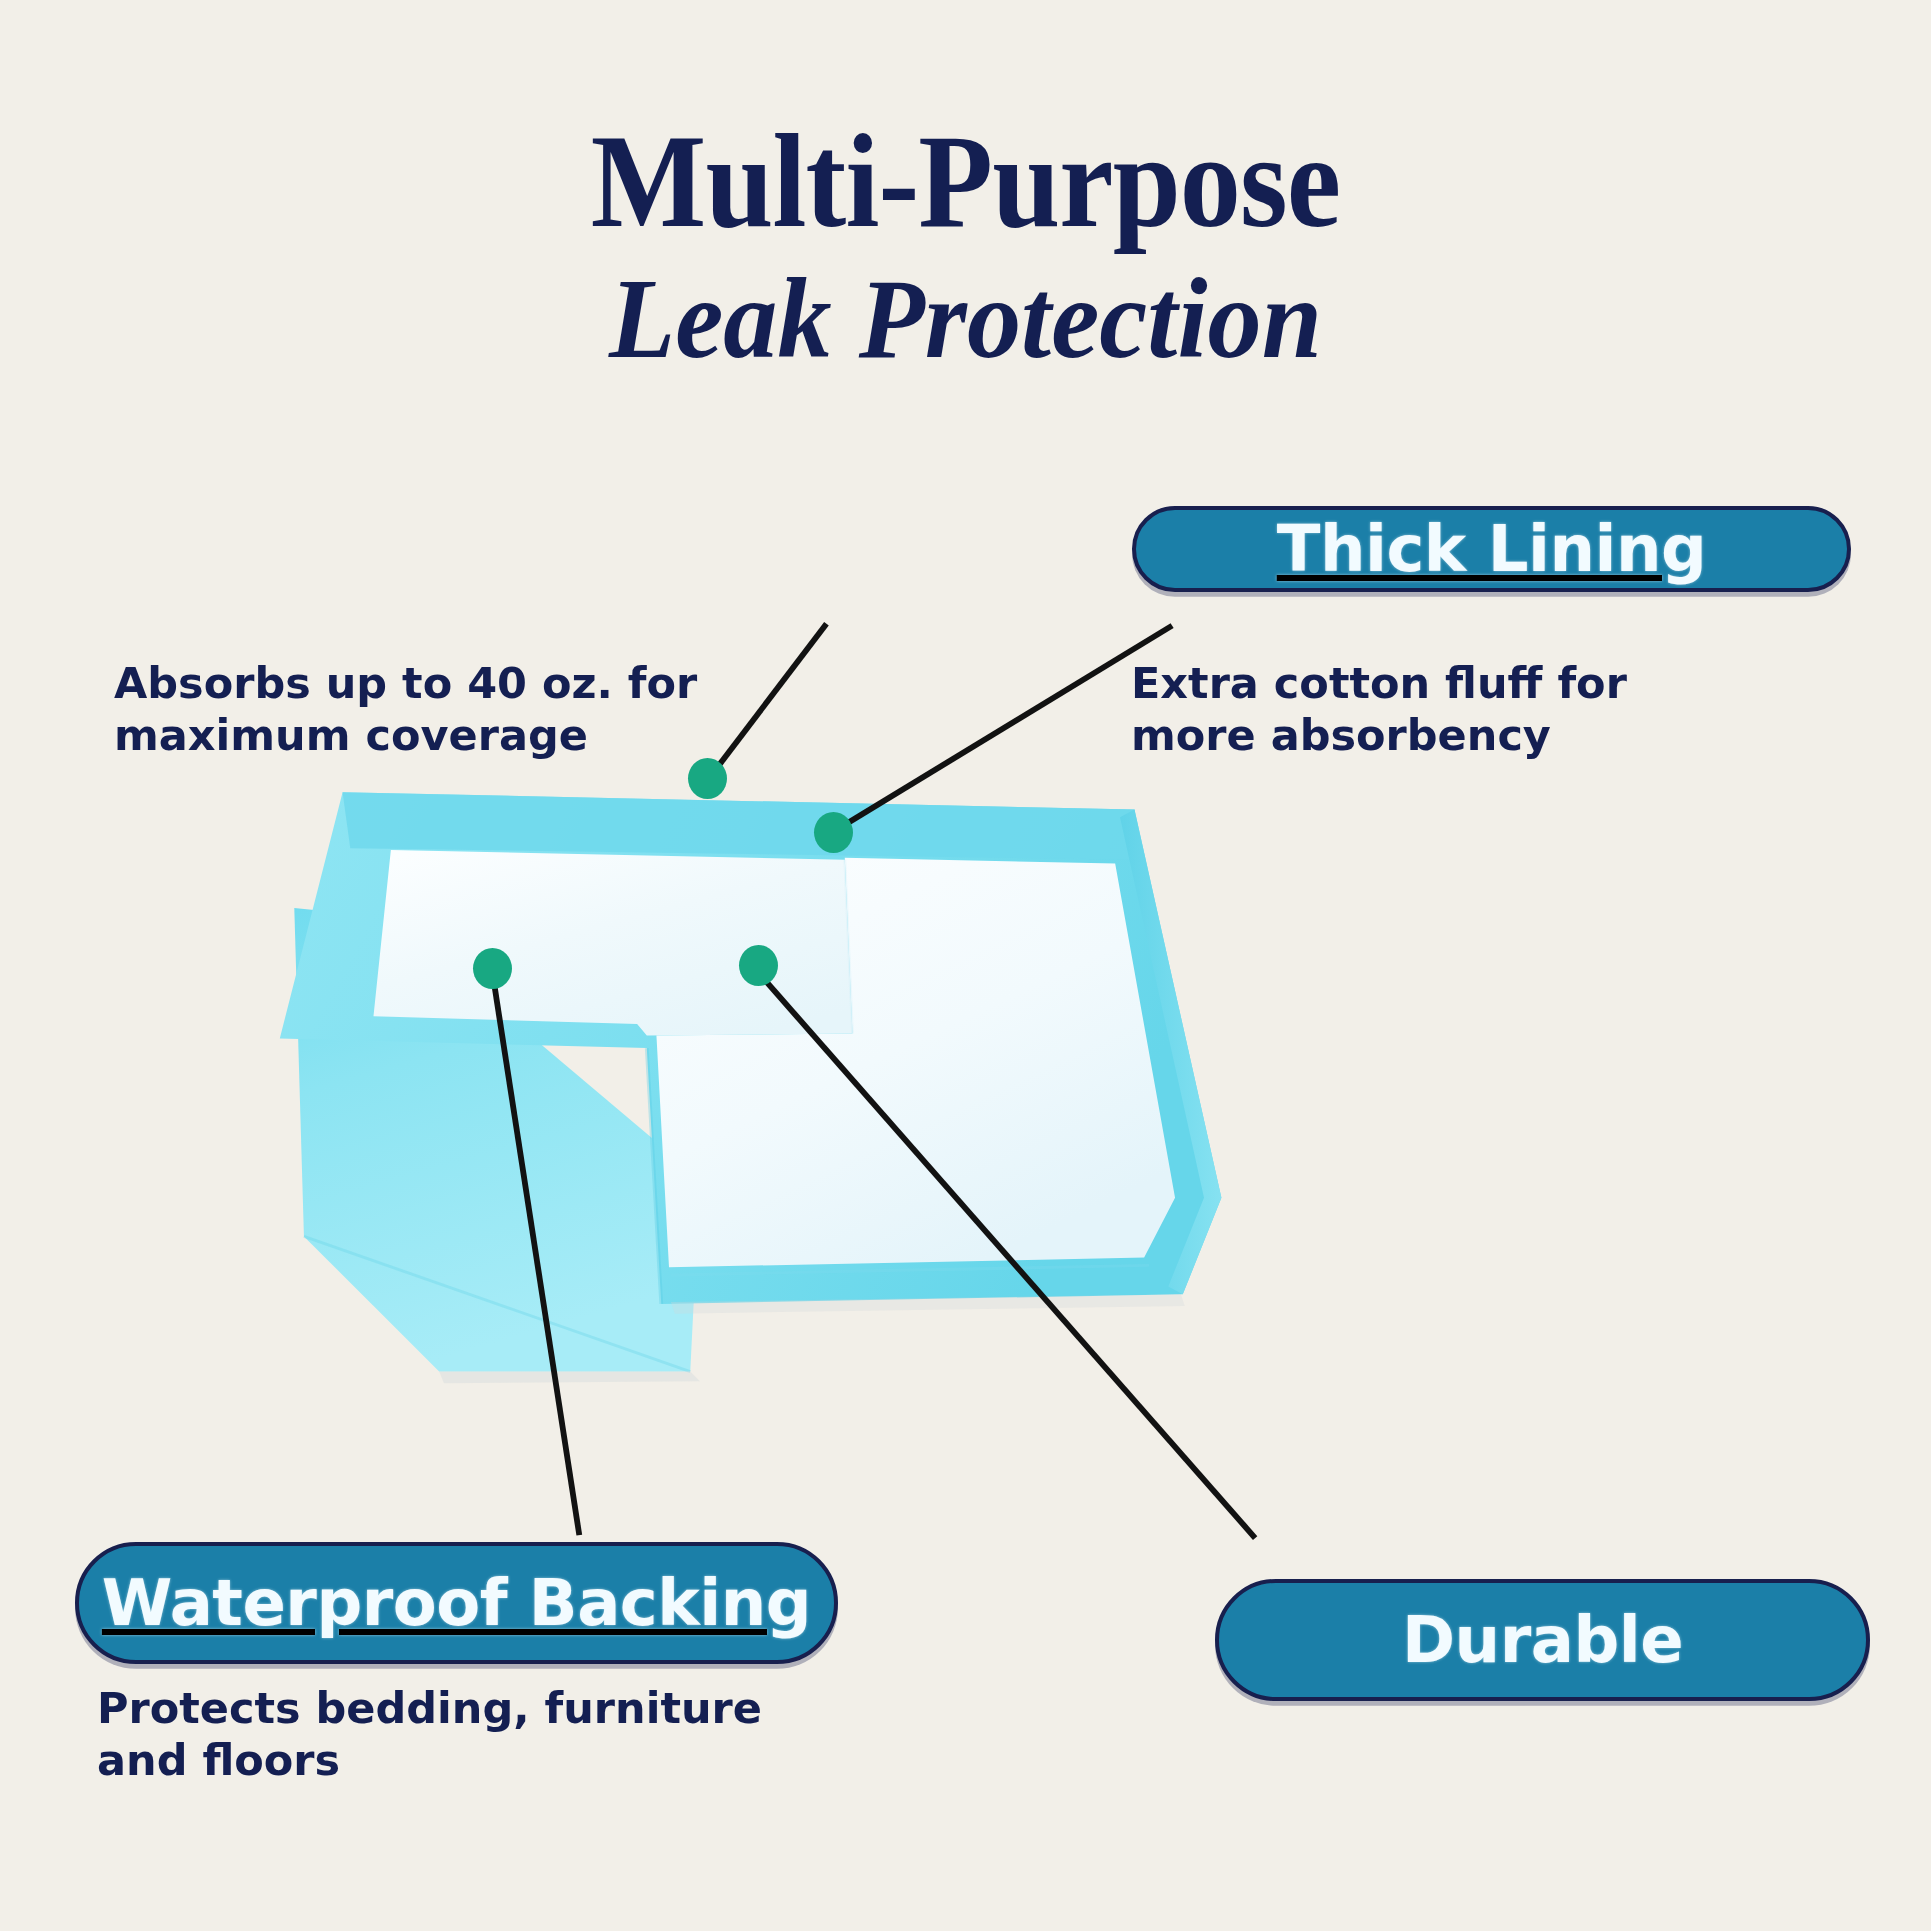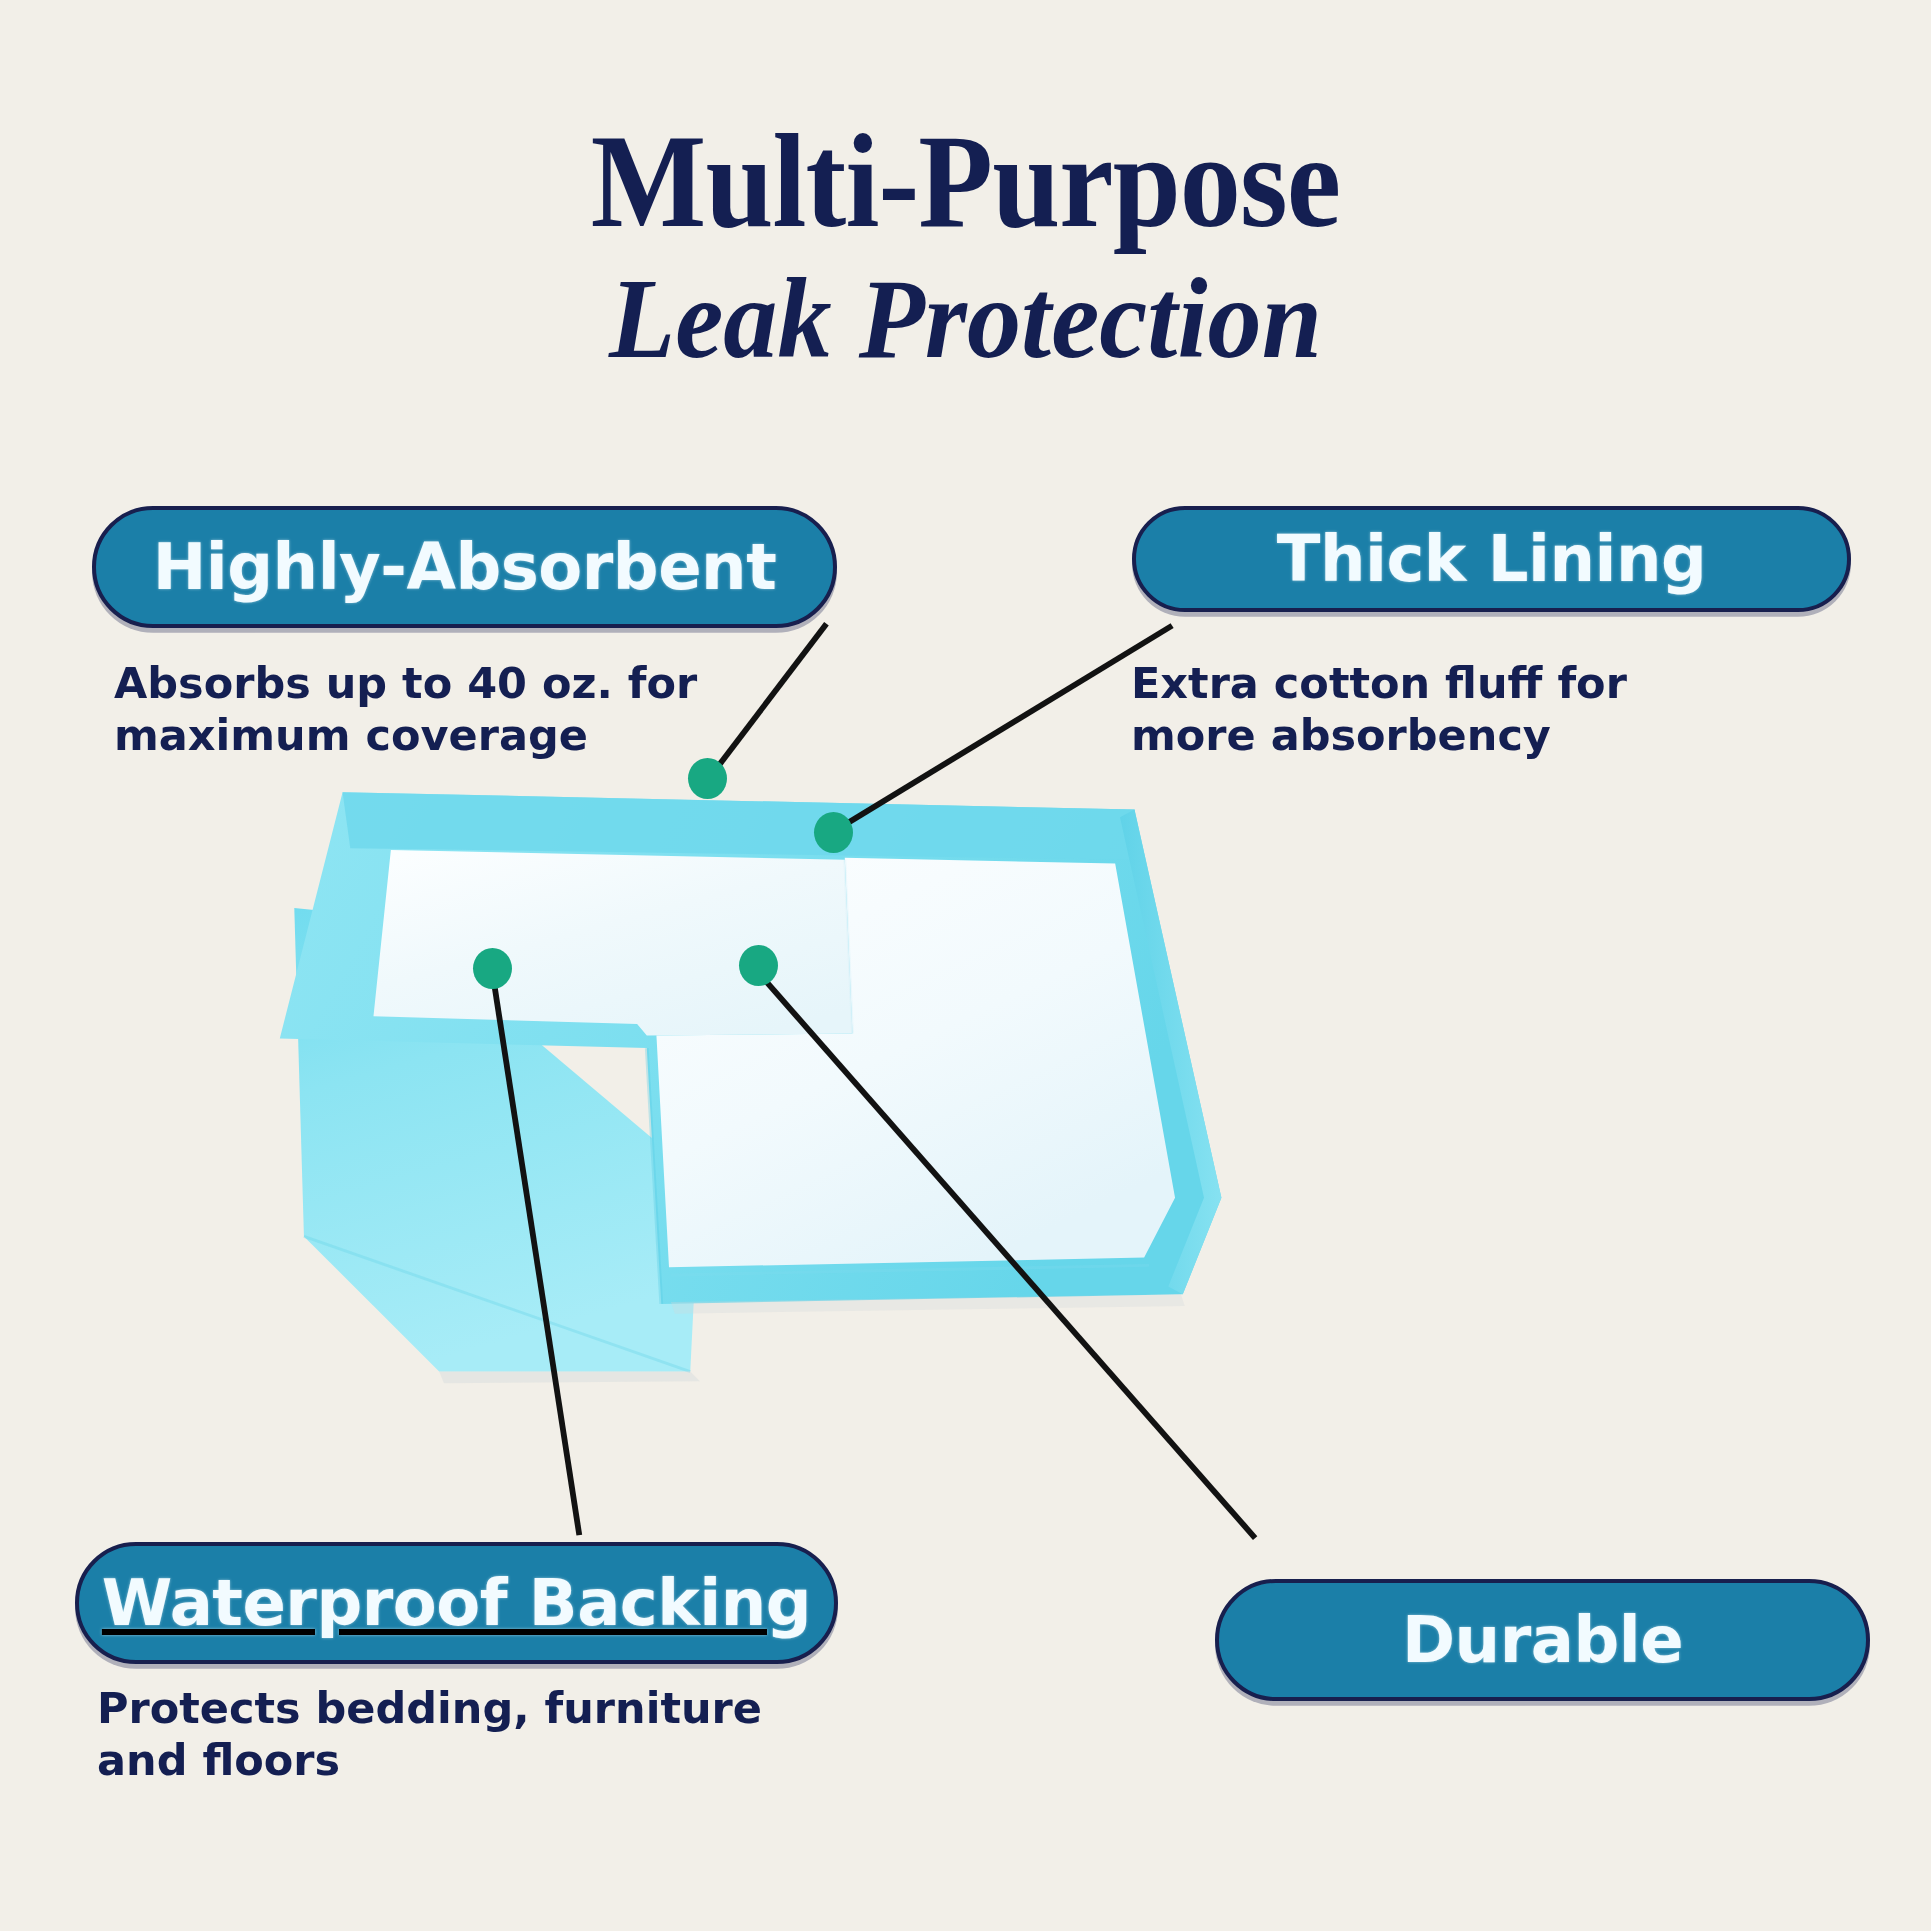--- a/index.html
+++ b/index.html
@@ -111,21 +111,21 @@
     font-family: "DejaVu Sans", "Liberation Sans", sans-serif;
     font-weight: 700;
     font-size: 43px;
     line-height: 1.22;
     text-align: left;
     z-index: 50;
   }
 
   
   #pill-absorbent { left: 92px;   top: 506px;  width: 745px;  height: 122px; }
-  #pill-lining    { left: 1132px; top: 506px;  width: 719px;  height: 106px; }
+  #pill-lining    { left: 1132px; top: 506px;  width: 719px;  height: 86px; text-decoration: underline; }
   #pill-backing   { left: 75px;   top: 1542px; width: 763px;  height: 122px; text-decoration: underline; }
   #pill-durable   { left: 1215px; top: 1579px; width: 655px;  height: 122px; }
 
   #cap-absorbent { left: 114px;  top: 657px;  width: 645px; }
   #cap-lining    { left: 1131px; top: 657px;  width: 614px; }
   #cap-backing   { left: 97px;  top: 1682px; width: 676px; }
   #cap-durable   { left: 1186px; top: 1682px; width: 637px; }
 </style>
 </head>
 <body>
@@ -205,23 +205,20 @@
     <line x1="512" y1="1020" x2="600" y2="1590" stroke="#121212" stroke-width="6"></line>
 
     <line x1="793" y1="1016" x2="1300" y2="1593" stroke="#121212" stroke-width="6"></line>
   </svg>
 
   <div class="dot" id="dot-absorbent" style="left:688px; top:758px;"></div>
   <div class="dot" id="dot-lining" style="left:814px; top:812px;"></div>
   <div class="dot" id="dot-backing" style="left:473px; top:948px;"></div>
   <div class="dot" id="dot-durable" style="left:739px; top:945px;"></div>
 
-  <div class="pill" id="pill-absorbent">
-    <span class="pill-label">Highly-Absorbent</span>
-  </div>
 
   <div class="pill" id="pill-lining">
     <span class="pill-label">Thick Lining</span>
   </div>
 
   <div class="pill" id="pill-backing">
     <span class="pill-label">Waterproof Backing</span>
   </div>
 
   <div class="pill" id="pill-durable">

